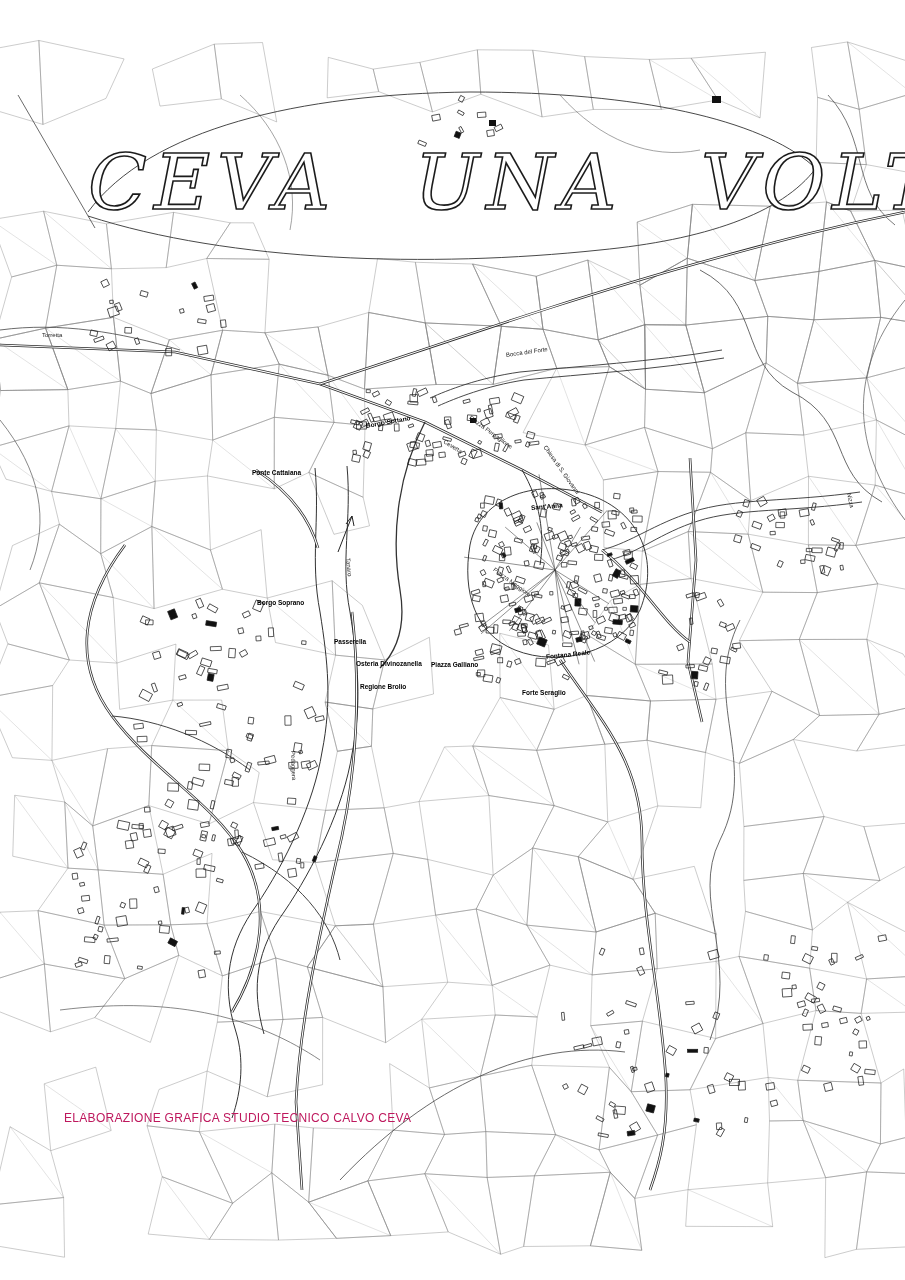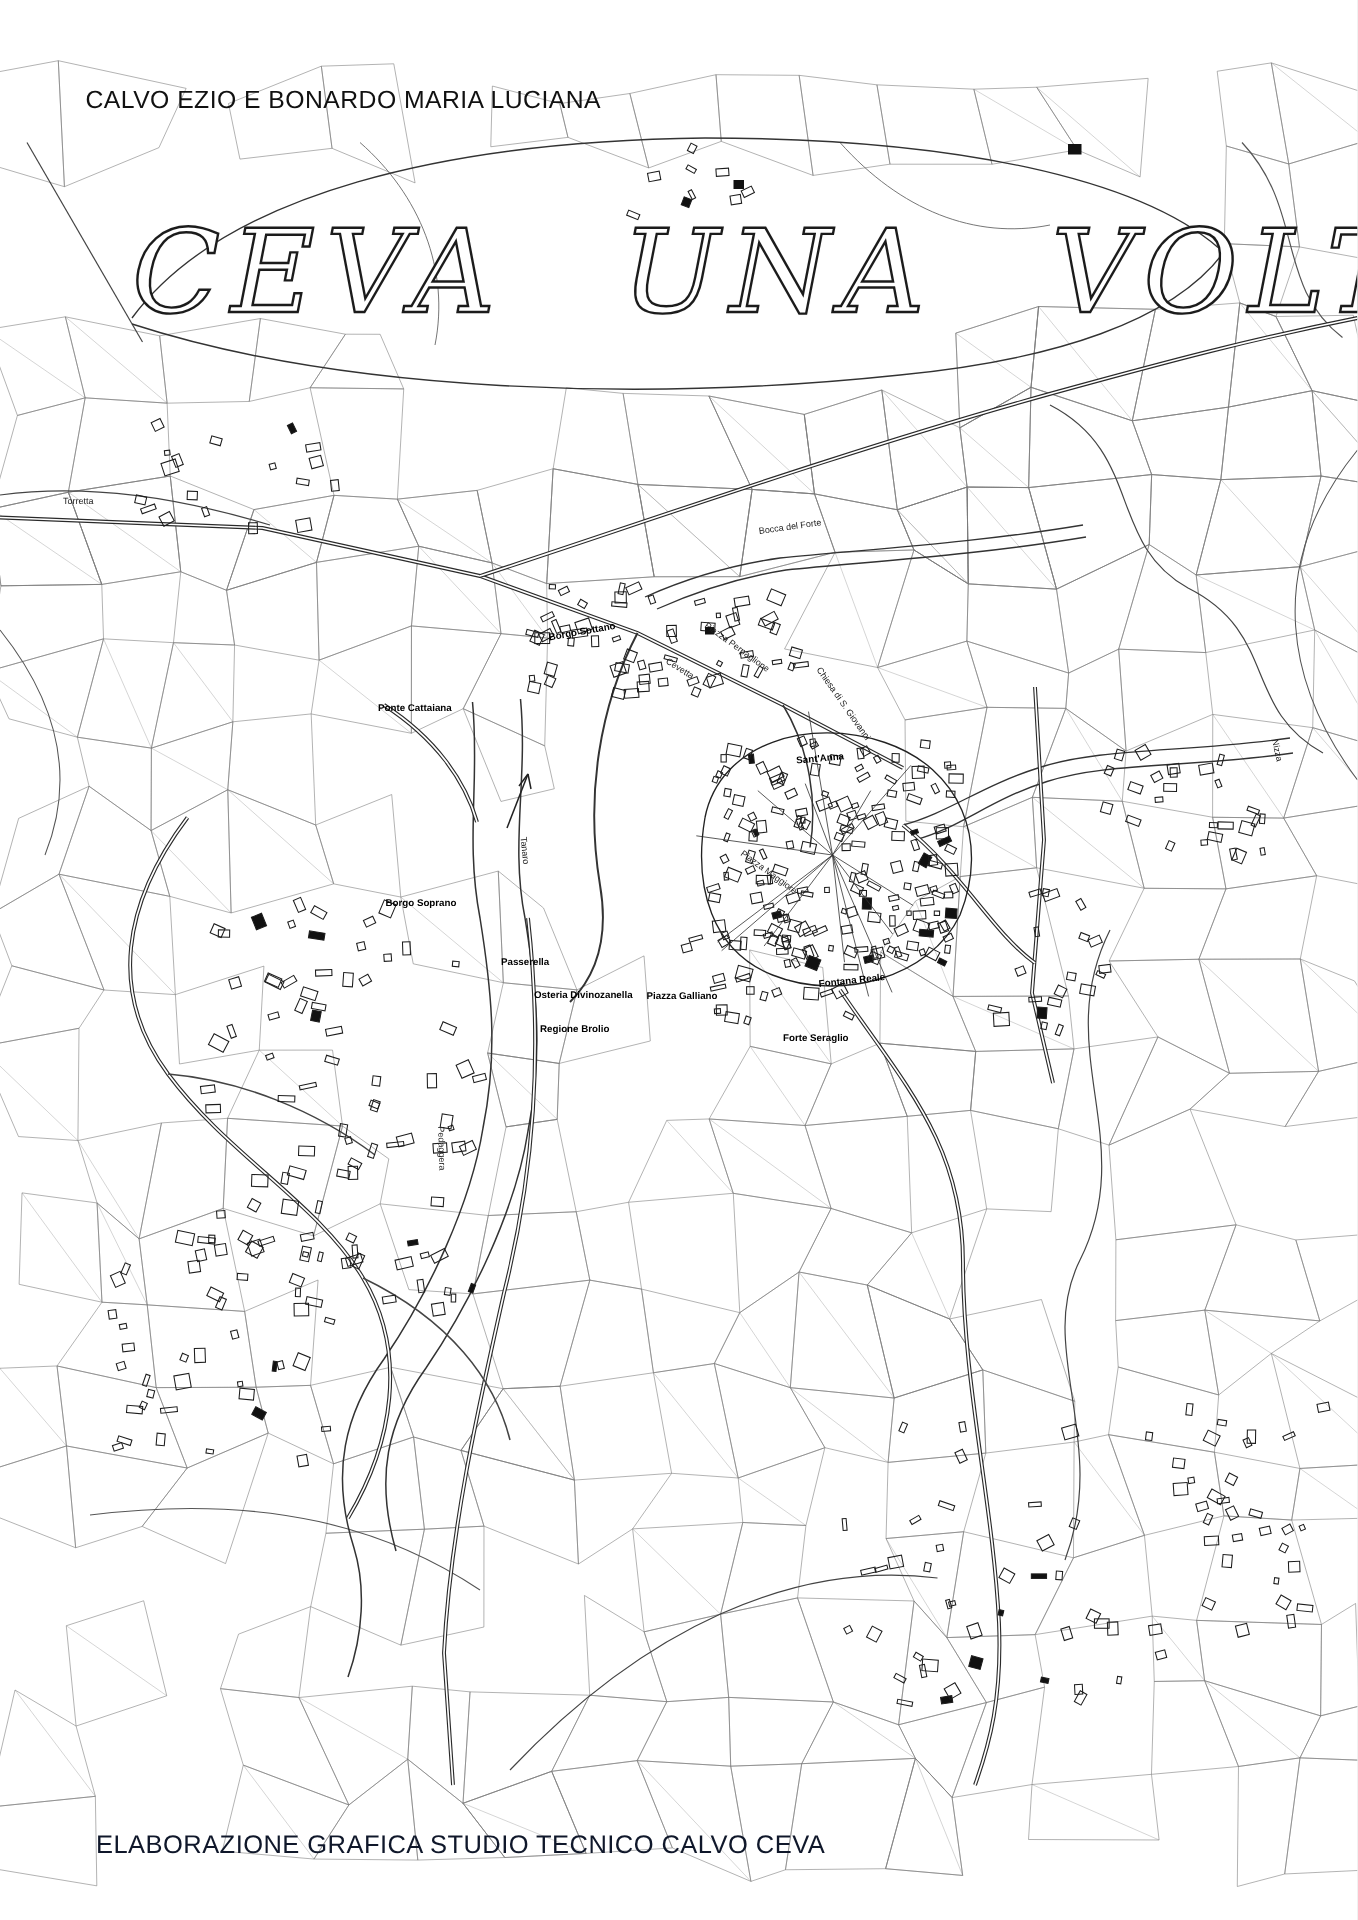--- a/index.html
+++ b/index.html
@@ -1,20 +1,20 @@
 <!DOCTYPE html>
 <html><head>
 <meta charset="utf-8">
 <style>
   html,body{margin:0;padding:0;background:#e8e8e8;}
   #page{position:relative;width:905px;height:1280px;background:#ffffff;overflow:hidden;
         font-family:"Liberation Sans",sans-serif;color:#1a1a1a;}
   #map-svg{position:absolute;left:0;top:0;}
   .hdr{position:absolute;left:57px;top:58px;font-size:16.5px;letter-spacing:.3px;color:#111;}
-  .ftr{position:absolute;left:64px;top:1220px;font-size:17px;letter-spacing:.3px;color:#0f172a;}
+  .ftr{position:absolute;left:64px;top:1111px;font-size:12px;letter-spacing:.3px;color:#be185d;}
   .map-title{position:absolute;left:88px;top:138px;width:730px;text-align:center;
      font-family:"DejaVu Serif","Liberation Serif",serif;font-style:italic;
      font-size:77px;letter-spacing:7px;word-spacing:46px;white-space:nowrap;
      color:#ffffff;-webkit-text-stroke:1.6px #1b1b1b;text-shadow:0 0 1px #444;}
   .lbl{position:absolute;font-family:"Liberation Sans",sans-serif;font-size:6.5px;
        font-weight:bold;color:#000;white-space:nowrap;transform-origin:left center;line-height:1;}
   .lbl.thin{font-weight:400;font-size:6px;color:#222;}
 </style>
 </head>
 <body>
@@ -952,21 +952,20 @@
       <path d="M555,570 l-49.8,-42.9" fill="none" stroke="#333" stroke-width="0.6" opacity="0.9"></path>
       <path d="M555,570 l-16.0,-95.6" fill="none" stroke="#333" stroke-width="0.6" opacity="0.9"></path>
       <path d="M555,570 l-73.9,63.8" fill="none" stroke="#333" stroke-width="0.6" opacity="0.9"></path>
       <path d="M555,570 l-45.6,60.7" fill="none" stroke="#333" stroke-width="0.6" opacity="0.9"></path>
       <path d="M470,545 C480,495 540,478 590,495 C640,512 660,560 640,610 C620,652 560,668 515,650 C475,634 462,592 470,545" fill="none" stroke="#222" stroke-width="0.9" opacity="1"></path>
       <rect x="712" y="96" width="9" height="7" fill="#111"></rect>
       <rect x="489" y="120" width="7" height="6" fill="#111"></rect>
       <rect x="470" y="418" width="6" height="5" fill="#111"></rect>
     </svg>
 
-  <div class="hdr">CALVO EZIO E BONARDO MARIA LUCIANA</div>
 
   <div class="map-title">CEVA UNA VOLTA</div>
 
   <div class="lbl thin" style="left:506px;top:352px;transform:rotate(-8deg)">Bocca del Forte</div>
   <div class="lbl" style="left:366px;top:423px;transform:rotate(-10deg)">Borgo Sottano</div>
   <div class="lbl thin" style="left:470px;top:414px;transform:rotate(36deg)">Piazza Perpaglione</div>
   <div class="lbl" style="left:252px;top:470px;">Ponte Cattaiana</div>
   <div class="lbl thin" style="left:545px;top:443px;transform:rotate(55deg)">Chiesa di S. Giovanni</div>
   <div class="lbl" style="left:531px;top:505px;transform:rotate(-5deg)">Sant'Anna</div>
   <div class="lbl thin" style="left:494px;top:566px;transform:rotate(36deg)">Piazza Maggiore</div>

